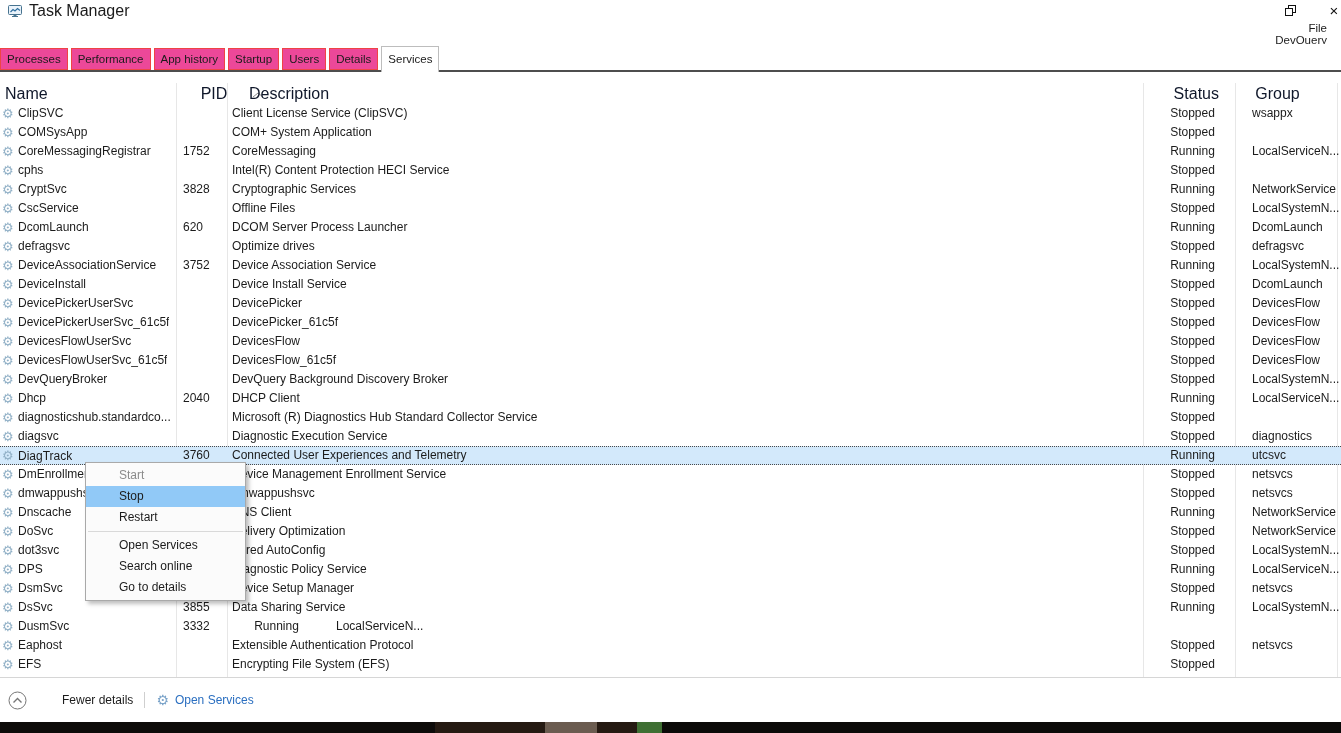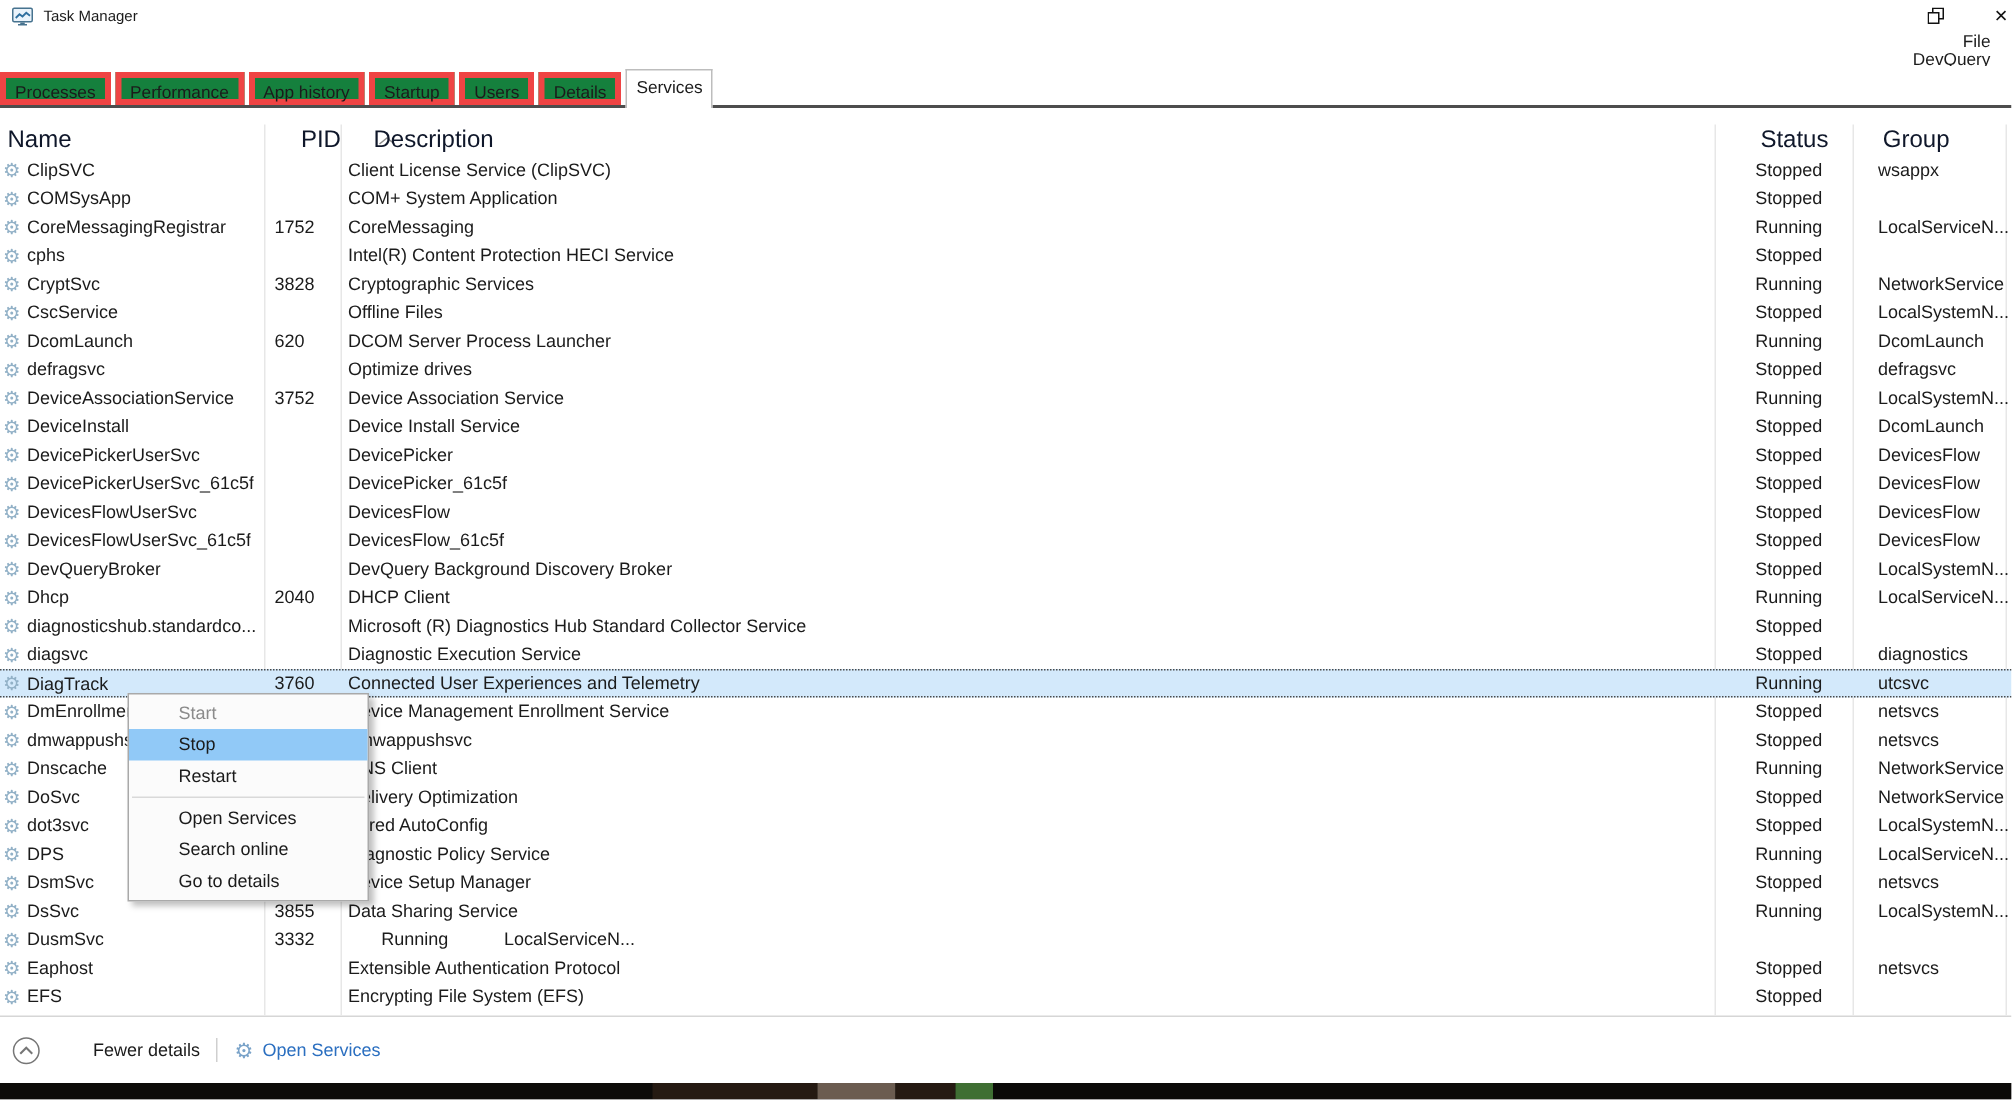--- a/index.html
+++ b/index.html
@@ -1,35 +1,35 @@
 <!DOCTYPE html>
 <html style="--selection-bg: #d3e9fb; --menu-highlight: #91c9f7; --link: #2b6fc0; --tab-line: #4d4d4d;"><head>
 <meta charset="utf-8">
 <style>
   html,body{margin:0;padding:0;width:1341px;height:733px;overflow:hidden;background:#fff;
     font-family:"Liberation Sans",sans-serif;color:#1b1b1b;}
   #app{position:relative;width:1341px;height:733px;background:#fff;}
 
   
   #titlebar{position:absolute;top:0;left:0;right:0;height:22px;display:flex;align-items:center;padding-left:8px;box-sizing:border-box;}
-  #title{font-size:10px;margin-left:6px;}
+  #title{font-size:16px;margin-left:6px;}
   .ctrl{position:absolute;top:0;height:22px;width:32px;text-align:center;cursor:default;}
   #btn-min{left:1228px;} #btn-restore{left:1274px;} #btn-close{left:1318px;}
   .min-bar{width:10px;height:1px;background:#111;margin:11px auto 0;}
   #btn-close{font-size:15px;line-height:21px;color:#111;}
   #btn-restore svg{margin-top:5px;}
 
   
   #menubar{position:absolute;top:22px;left:0;right:0;height:22px;display:flex;align-items:flex-end;padding-left:5px;flex-direction:column;}
   .menu-btn{font-size:11.5px;padding:0 8px 0 6px;margin-right:6px;}
 
   
   #tabstrip{position:absolute;top:44px;left:0;right:0;height:26px;display:flex;align-items:flex-end;
     border-bottom:2px solid var(--tab-line,#4d4d4d);background:#fff;box-sizing:content-box;}
-  .tab{height:22px;line-height:21px;padding:0 6px;background:#15803d;border:4px solid #ef4444;
+  .tab{height:22px;line-height:21px;padding:0 6px;background:#ec4899;border:1px solid #ef4444;
     margin-right:3px;font-size:11.5px;box-sizing:border-box;white-space:nowrap;}
   .tab.active{height:26px;line-height:25px;background:#fff;border:1px solid #bdbdbd;border-bottom:none;
     margin-bottom:-2px;position:relative;z-index:3;}
 
   
   #content{position:absolute;top:83px;left:0;width:1341px;height:594px;border-bottom:1px solid #d6d6d6;}
   .vline{position:absolute;top:0;bottom:0;width:1px;background:#e7e7e7;}
   #sort-indicator{position:absolute;left:252px;top:1px;}
   #header-row{position:relative;height:21px;display:flex;color:#0f172a;font-size:16px;}
   .cell{box-sizing:border-box;height:100%;overflow:hidden;white-space:nowrap;}

